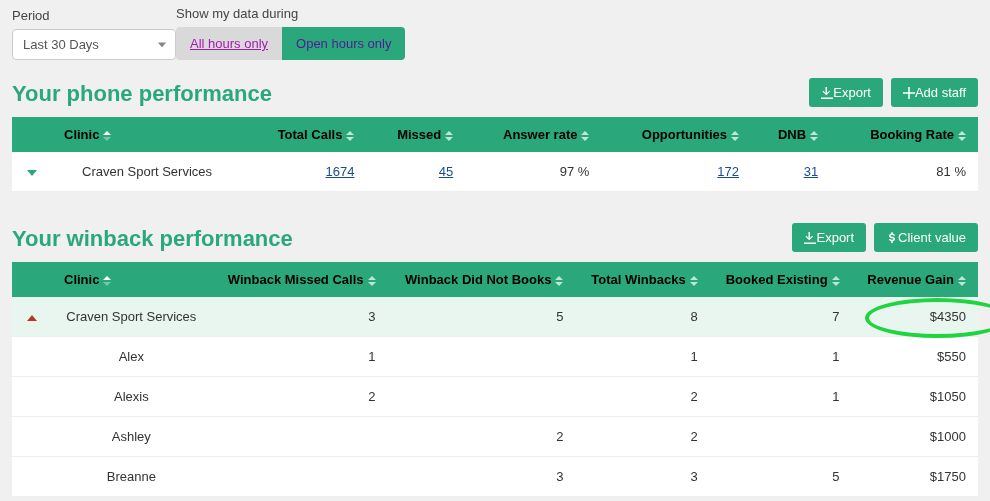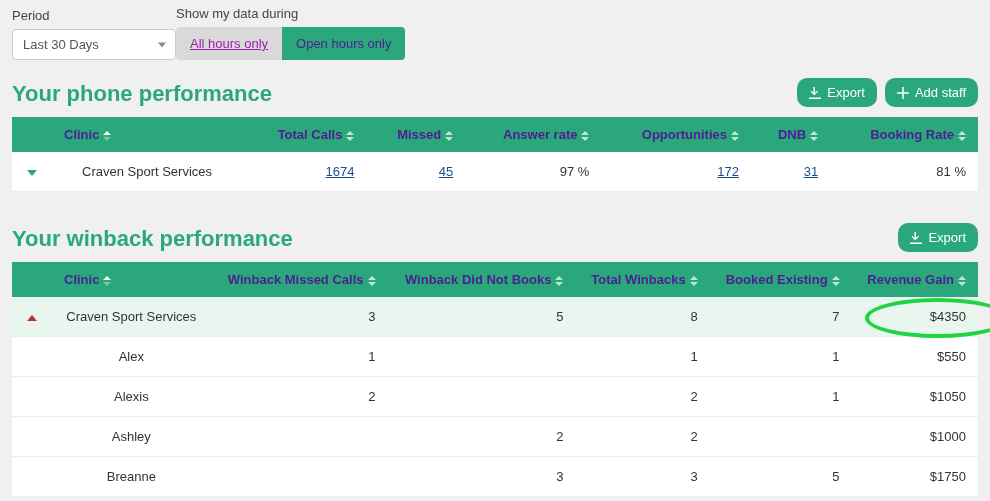--- a/index.html
+++ b/index.html
@@ -55,34 +55,33 @@
     justify-content: space-between;
     align-items: flex-end;
     margin: 15px 0 10px;
   }
   .section-title { color: #2ba87b; font-size: 22px; font-weight: 600; }
   .action-buttons { display: flex; gap: 8px; }
   .btn {
     background: #2ba87b;
     color: #fff;
     border: none;
-    border-radius: 10px;
+    border-radius: 3px;
     padding: 7px 12px;
     font-size: 13px;
     cursor: pointer;
     display: flex;
     align-items: center;
-    gap: 6px;
   }
   .btn svg { width: 12px; height: 12px; fill: #fff; }
 
   table { width: 100%; border-collapse: collapse; background: #fff; }
   thead th {
     background: #2ba87b;
-    color: #4c1d95;
+    color: #000000;
     font-weight: 600;
     font-size: 13px;
     padding: 10px 12px;
     text-align: right;
   }
   thead th.th-expander { width: 40px; }
   thead th.th-clinic { text-align: left; }
   tbody td {
     padding: 12px;
     text-align: right;
@@ -224,20 +223,26 @@
 
 <div class="section-header">
   <div class="section-title">Your winback performance</div>
   <div class="action-buttons">
     <button class="btn">
       <svg viewBox="0 0 16 16">
           <path d="M8 0v8l3-3 1 1-5 5-5-5 1-1 3 3V0h2zM0 14h16v2H0z"></path>
         </svg>
       <span>Export</span>
     </button>
+    <button class="btn">
+      <svg viewBox="0 0 16 16">
+          <path d="M8 0c.6 0 1 .4 1 1v1.1c1.7.3 3 1.4 3 3h-2c0-.6-.8-1.1-2-1.1s-2 .5-2 1.1c0 .6.8 1.1 2 1.1 2.2 0 4 1.2 4 3.1 0 1.6-1.3 2.7-3 3V14c0 .6-.4 1-1 1s-1-.4-1-1v-1.7c-1.7-.3-3-1.4-3-3h2c0 .6.8 1.1 2 1.1s2-.5 2-1.1c0-.6-.8-1.1-2-1.1-2.2 0-4-1.2-4-3.1 0-1.6 1.3-2.7 3-3V1c0-.6.4-1 1-1z"></path>
+        </svg>
+      <span>Client value</span>
+    </button>
   </div>
 </div>
 
 <div class="winback-wrap">
 <table>
   <thead>
     <tr>
       <th class="th-expander"></th>
       <th class="th-clinic"><span>Clinic</span><span class="sort-icons asc">
               <span class="up"></span>

